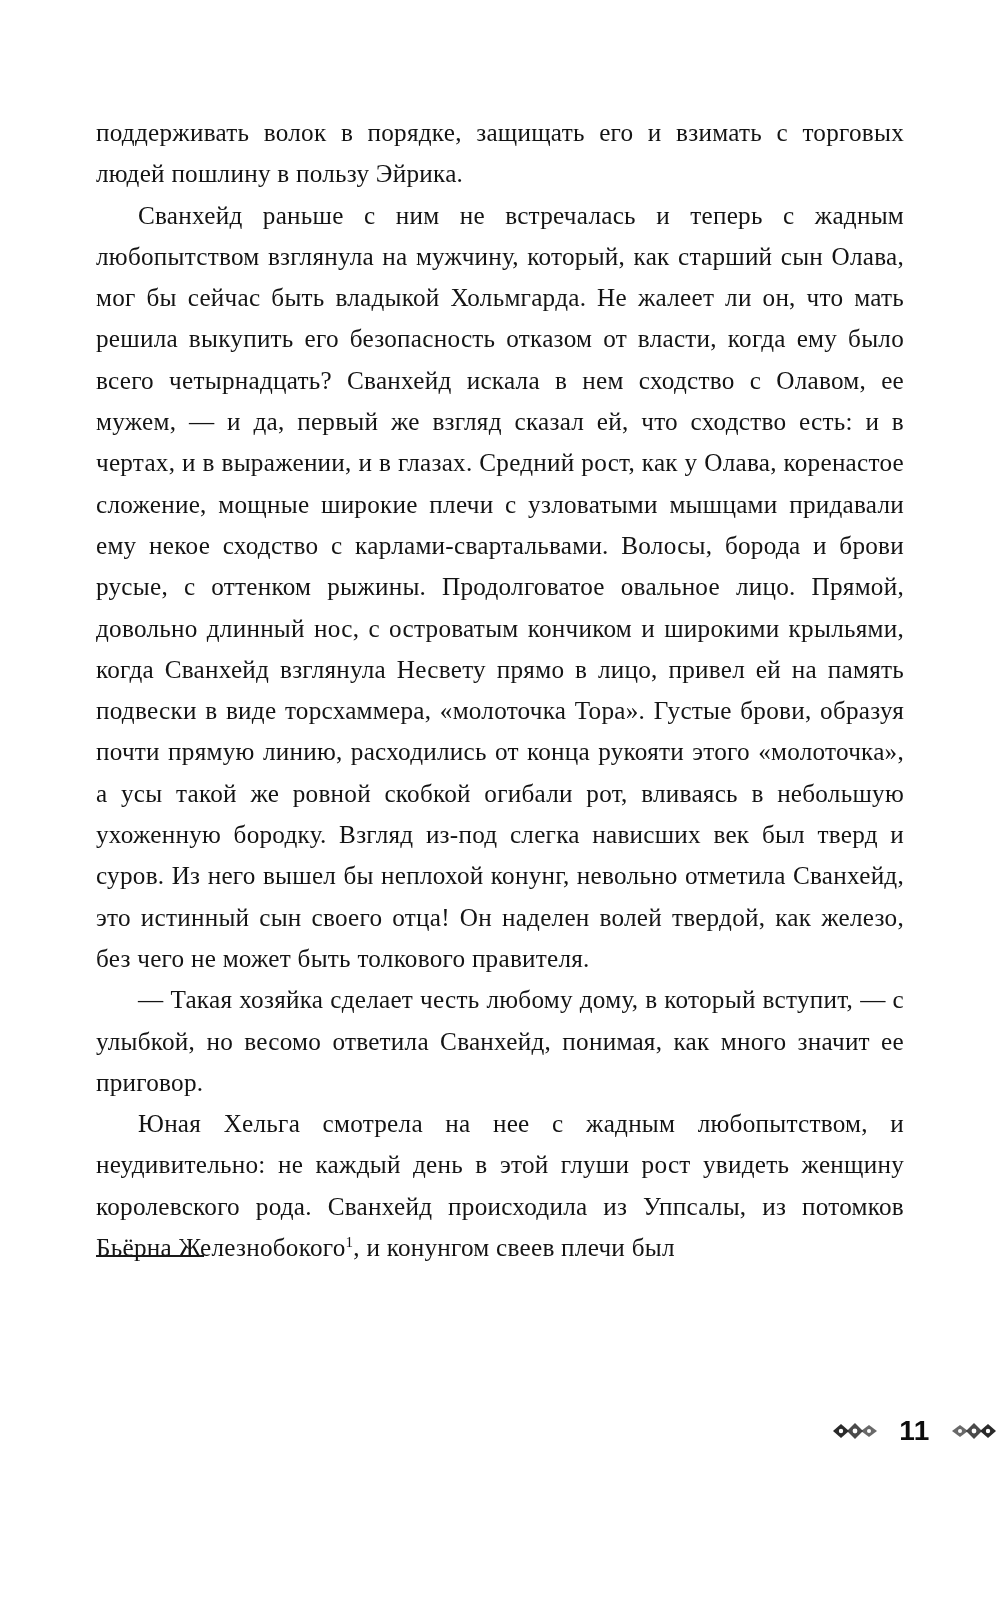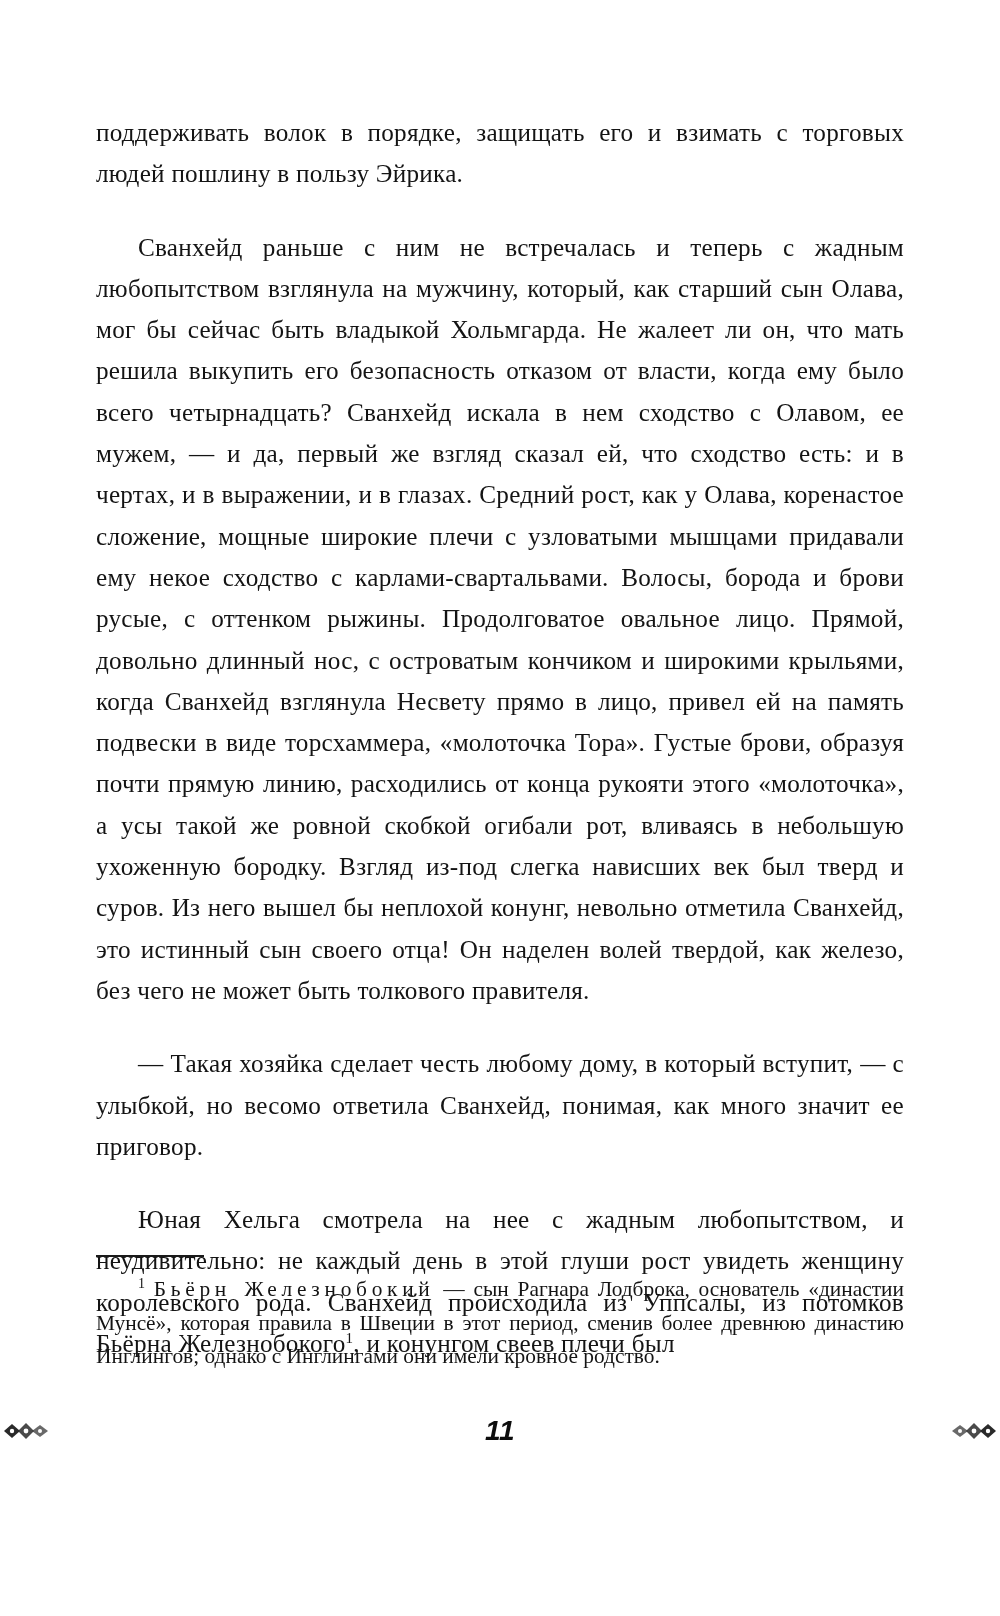--- a/index.html
+++ b/index.html
@@ -32,21 +32,20 @@
     margin: 0;
     font-size: 25.2px;
     line-height: 41.3px;
     text-align: justify;
     text-justify: inter-word;
     letter-spacing: 0.01em;
     hyphens: manual;
   }
   .para.indent {
     text-indent: 42px;
-    margin-top: 32px;
   }
   .footnote-area {
     position: absolute;
     left: 96px;
     top: 1255px;
     width: 808px;
   }
   .footnote-rule {
     width: 108px;
     height: 2px;
@@ -73,23 +72,22 @@
     line-height: 0;
     vertical-align: super;
   }
   .page-footer {
     position: absolute;
     left: 0;
     top: 1415px;
     width: 1000px;
     display: flex;
     align-items: center;
-    justify-content: space-between;
-    gap: 10px;
-    font-style: italic;
+    justify-content: flex-end;
+    gap: 18px;
   }
   .ornament {
     width: 52px;
     height: 30px;
     color: #2a2a2a;
   }
   .ornament svg { display: block; }
   .folio {
     font-family: "Liberation Sans", sans-serif;
     font-weight: bold;
@@ -105,21 +103,20 @@
 
   <div class="text-block">
     <p class="para">поддерживать волок в порядке, защищать его и взимать с торговых людей пошлину в пользу Эйрика.</p>
     <p class="para indent">Сванхейд раньше с ним не встречалась и теперь с жадным любопытством взглянула на мужчину, который, как старший сын Олава, мог бы сейчас быть владыкой Хольмгарда. Не жалеет ли он, что мать решила выкупить его безопасность отказом от власти, когда ему было всего четырнадцать? Сванхейд искала в нем сходство с Олавом, ее мужем, — и да, первый же взгляд сказал ей, что сходство есть: и в чертах, и в выражении, и в глазах. Средний рост, как у Олава, коренастое сложение, мощные широкие плечи с узловатыми мышцами придавали ему некое сходство с карлами-свартальвами. Волосы, борода и брови русые, с оттенком рыжины. Продолговатое овальное лицо. Прямой, довольно длинный нос, с островатым кончиком и широкими крыльями, когда Сванхейд взглянула Несвету прямо в лицо, привел ей на память подвески в виде торсхаммера, «молоточка Тора». Густые брови, образуя почти прямую линию, расходились от конца рукояти этого «молоточка», а усы такой же ровной скобкой огибали рот, вливаясь в небольшую ухоженную бородку. Взгляд из-под слегка нависших век был тверд и суров. Из него вышел бы неплохой конунг, невольно отметила Сванхейд, это истинный сын своего отца! Он наделен волей твердой, как железо, без чего не может быть толкового правителя.</p>
     <p class="para indent">— Такая хозяйка сделает честь любому дому, в который вступит, — с улыбкой, но весомо ответила Сванхейд, понимая, как много значит ее приговор.</p>
     <p class="para indent"><span>Юная Хельга смотрела на нее с жадным любопытством, и неудивительно: не каждый день в этой глуши рост увидеть женщину королевского рода. Сванхейд происходила из Уппсалы, из потомков Бьёрна Железнобокого</span><sup class="fn-ref">1</sup><span>, и конунгом свеев плечи был</span></p>
   </div>
 
   <div class="footnote-area">
     <div class="footnote-rule"></div>
-    <p class="footnote"><span class="fn-marker">1</span> <span class="fn-term">Бьёрн Железнобокий</span><span> — сын Рагнара Лодброка, основатель «династии Мунсё», которая правила в Швеции в этот период, сменив более древнюю династию Инглингов; однако с Инглингами они имели кровное родство.</span></p>
   </div>
 
   <div class="page-footer">
     <span class="ornament">
       <svg viewBox="0 0 52 30" width="52" height="30" aria-hidden="true">
         <g fill="#2a2a2a">
           <path d="M4 15 L12 8 L20 15 L12 22 Z"></path>
           <path d="M18 15 L26 7 L34 15 L26 23 Z" opacity="0.85"></path>
           <path d="M32 15 L40 9 L48 15 L40 21 Z" opacity="0.7"></path>
           <circle cx="12" cy="15" r="2.2" fill="#ffffff"></circle>

